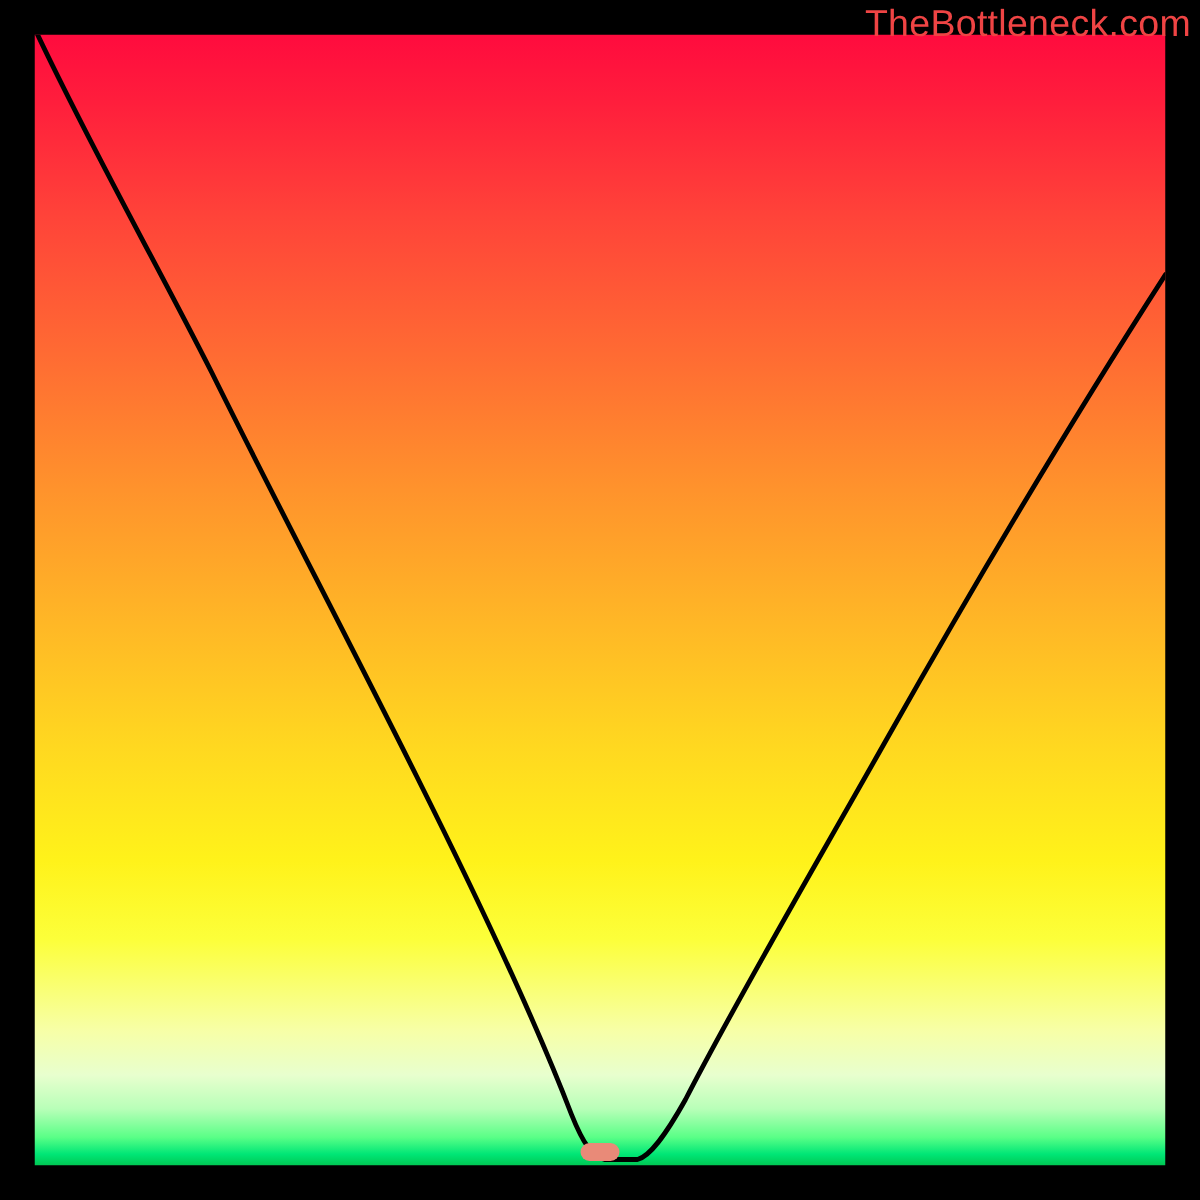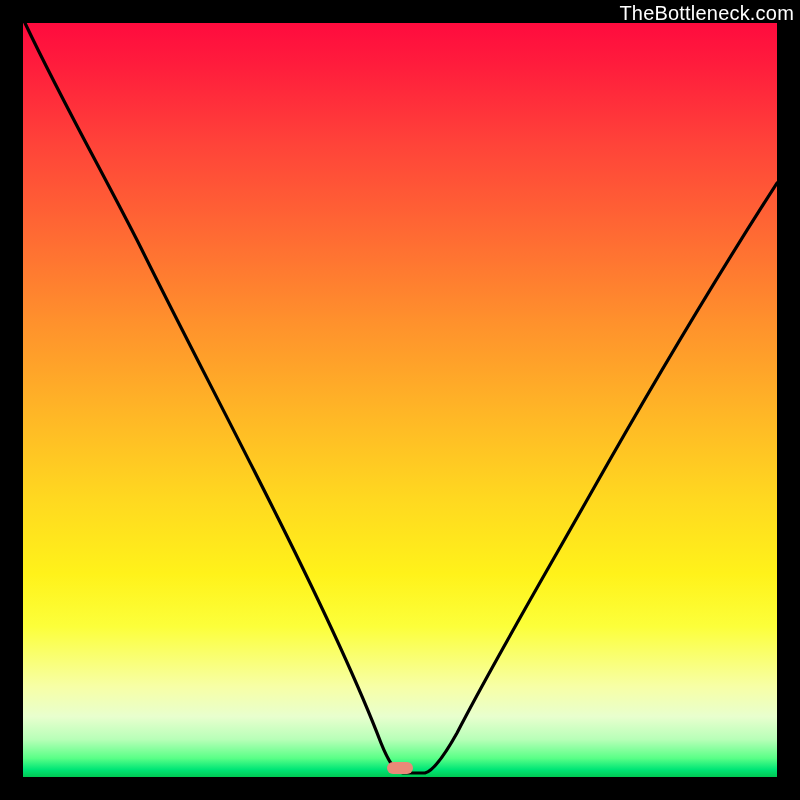--- a/index.html
+++ b/index.html
@@ -59,22 +59,22 @@
     width: 26px;
     height: 12px;
     transform: translateX(-50%);
     border-radius: 7px;
     background: #e98a78;
   }
   .watermark {
     position: absolute;
     top: 2px;
     right: 6px;
-    color: #ffffff;
-    font-size: 20px;
+    color: #ef4444;
+    font-size: 25px;
     font-weight: 500;
     letter-spacing: 0.2px;
     user-select: none;
     z-index: 5;
   }
 </style>
 </head>
 <body>
 
 <div class="stage">

